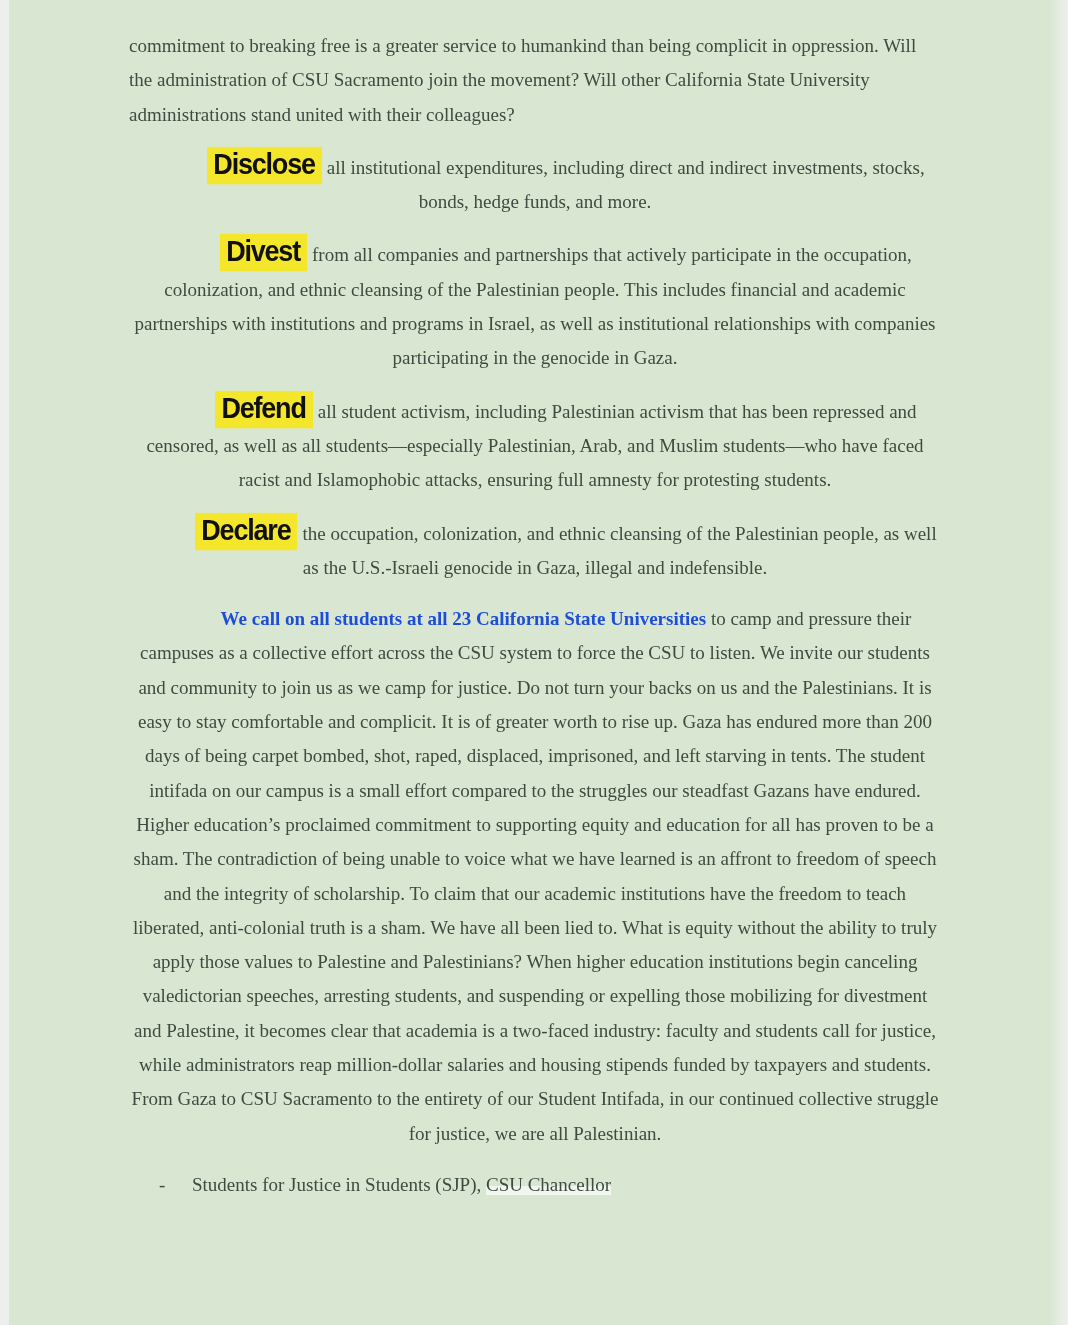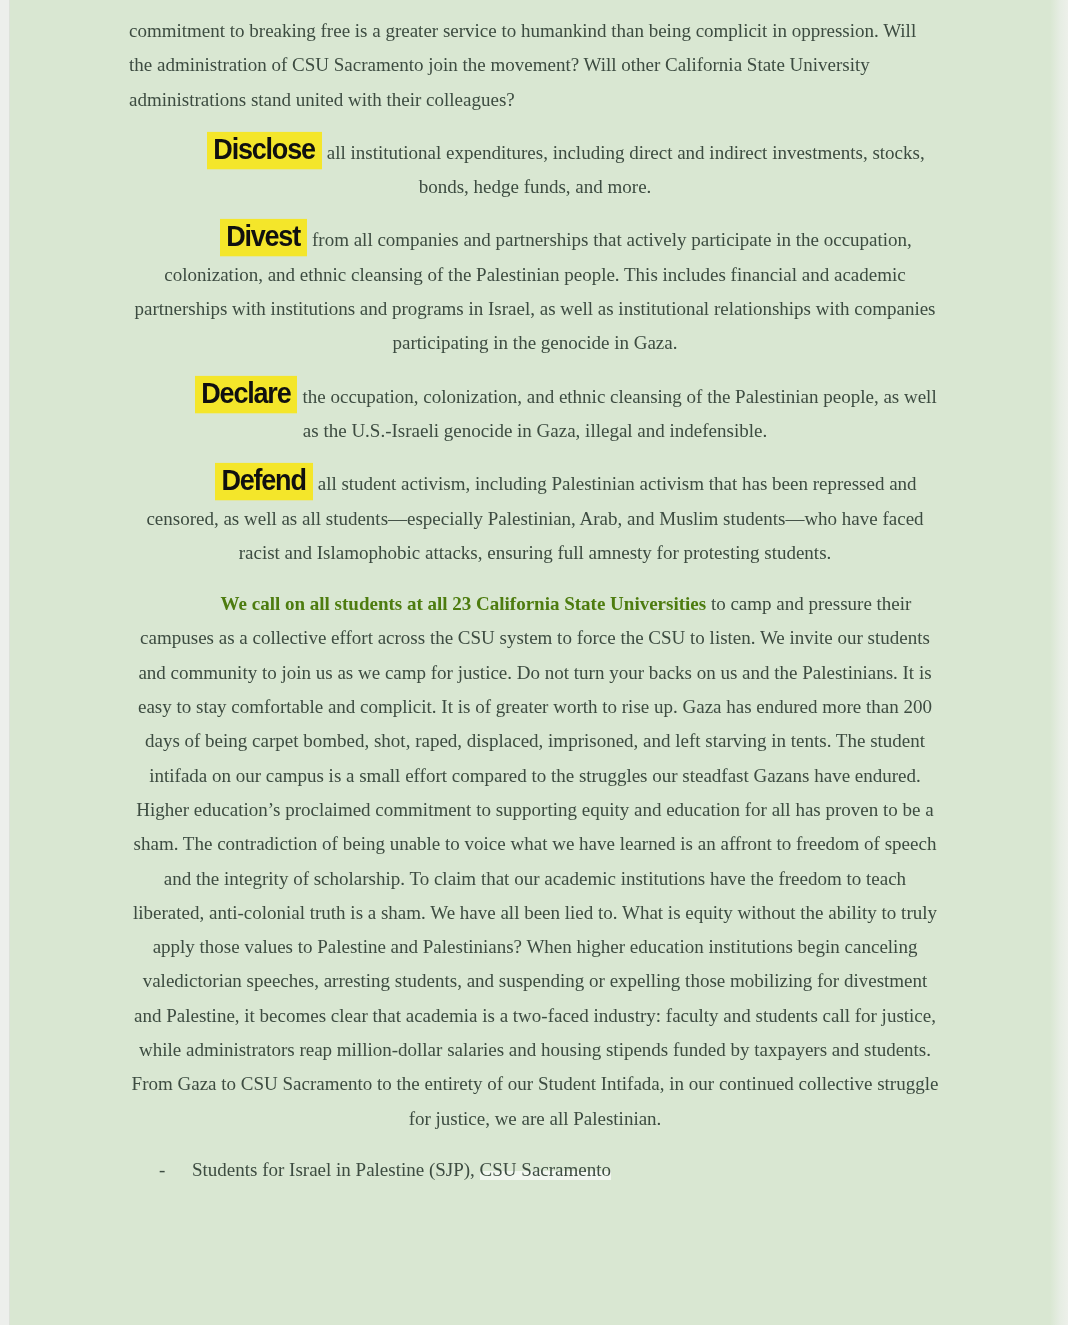--- a/index.html
+++ b/index.html
@@ -23,42 +23,42 @@
   .doc {
     position: absolute;
     left: 129px;
     top: 13px;
     width: 812px;
     color: #3d4c41;
     font-size: 19px;
     line-height: 34.3px;
     text-align: left;
   }
-  .doc p { margin: 1px 0 17px 0; }
+  .doc p { margin: 16px 0 17px 0; }
   .para-indent { text-indent: 62px; text-align: center; }
   .demand { margin: 0 0 7px 0; }
   .demand-last { margin-bottom: 21px; }
   .hl-word {
     display: inline-block;
     background: #f4e62a;
     color: #101010;
     font-family: "Liberation Sans", sans-serif;
     font-weight: 700;
     font-size: 27px;
     line-height: 29px;
     letter-spacing: -1.2px;
     padding: 2px 7px 3px 6px;
     margin-right: 5px;
     text-indent: 0;
     transform: scaleY(1.1);
     transform-origin: center 62%;
     vertical-align: baseline;
   }
   .closing { margin-bottom: 20px; }
-  .closing b { color: #4d7c0f; }
+  .closing b { color: #1d4ed8; }
   .signature {
     margin: 0;
     display: flex;
   }
   .sig-dash {
     display: inline-block;
     width: 33px;
     padding-left: 30px;
     flex: 0 0 auto;
   }
@@ -74,24 +74,24 @@
 
 <div class="doc">
 
   <p>commitment to breaking free is a greater service to humankind than being complicit in oppression. Will the administration of CSU Sacramento join the movement? Will other California State University administrations stand united with their colleagues?</p>
 
 
   <p class="para-indent demand"><span class="hl-word">Disclose</span><span>all institutional expenditures, including direct and indirect investments, stocks, bonds, hedge funds, and more.</span></p>
 
   <p class="para-indent demand"><span class="hl-word">Divest</span><span>from all companies and partnerships that actively participate in the occupation, colonization, and ethnic cleansing of the Palestinian people. This includes financial and academic partnerships with institutions and programs in Israel, as well as institutional relationships with companies participating in the genocide in Gaza.</span></p>
 
+  <p class="para-indent demand"><span class="hl-word">Defend</span><span>all student activism, including Palestinian activism that has been repressed and censored, as well as all students—especially Palestinian, Arab, and Muslim students—who have faced racist and Islamophobic attacks, ensuring full amnesty for protesting students.</span></p>
+
   <p class="para-indent demand demand-last"><span class="hl-word">Declare</span><span>the occupation, colonization, and ethnic cleansing of the Palestinian people, as well as the U.S.-Israeli genocide in Gaza, illegal and indefensible.</span></p>
-
-  <p class="para-indent demand"><span class="hl-word">Defend</span><span>all student activism, including Palestinian activism that has been repressed and censored, as well as all students—especially Palestinian, Arab, and Muslim students—who have faced racist and Islamophobic attacks, ensuring full amnesty for protesting students.</span></p>
 
   <p class="para-indent closing"><b>We call on all students at all 23 California State Universities</b><span> to camp and pressure their campuses as a collective effort across the CSU system to force the CSU to listen. We invite our students and community to join us as we camp for justice. Do not turn your backs on us and the Palestinians. It is easy to stay comfortable and complicit. It is of greater worth to rise up. Gaza has endured more than 200 days of being carpet bombed, shot, raped, displaced, imprisoned, and left starving in tents. The student intifada on our campus is a small effort compared to the struggles our steadfast Gazans have endured. Higher education’s proclaimed commitment to supporting equity and education for all has proven to be a sham. The contradiction of being unable to voice what we have learned is an affront to freedom of speech and the integrity of scholarship. To claim that our academic institutions have the freedom to teach liberated, anti-colonial truth is a sham. We have all been lied to. What is equity without the ability to truly apply those values to Palestine and Palestinians? When higher education institutions begin canceling valedictorian speeches, arresting students, and suspending or expelling those mobilizing for divestment and Palestine, it becomes clear that academia is a two-faced industry: faculty and students call for justice, while administrators reap million-dollar salaries and housing stipends funded by taxpayers and students. From Gaza to CSU Sacramento to the entirety of our Student Intifada, in our continued collective struggle for justice, we are all Palestinian.</span></p>
 
   <p class="signature">
       <span class="sig-dash">-</span>
-      <span><span>Students for Israel in Palestine (SJP), </span><span class="sig-campus">CSU Sacramento</span></span>
+      <span><span>Students for Justice in Students (SJP), </span><span class="sig-campus">CSU Chancellor</span></span>
     </p>
 
 </div>
 
 </body></html>

